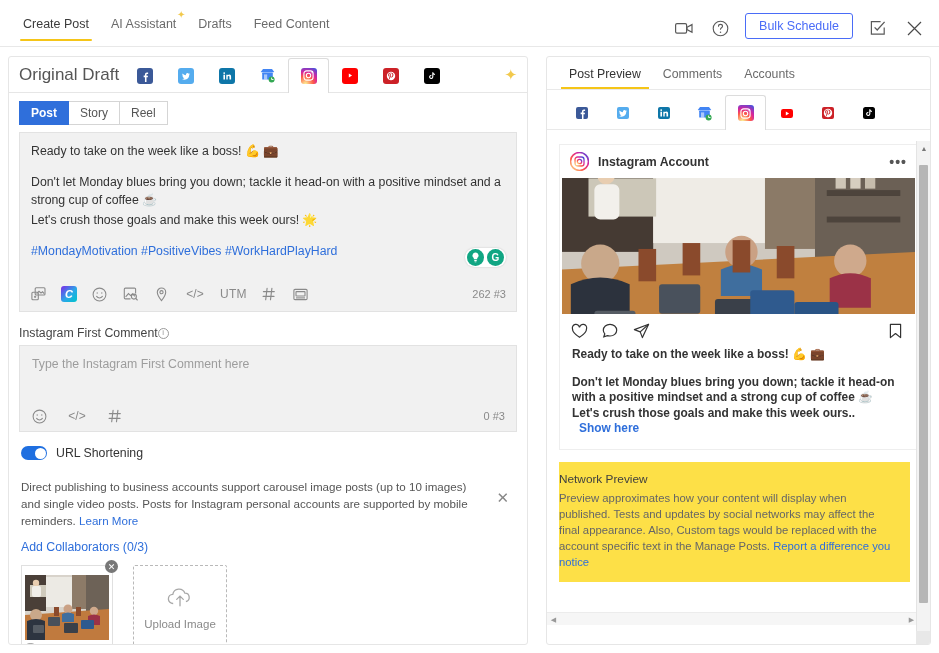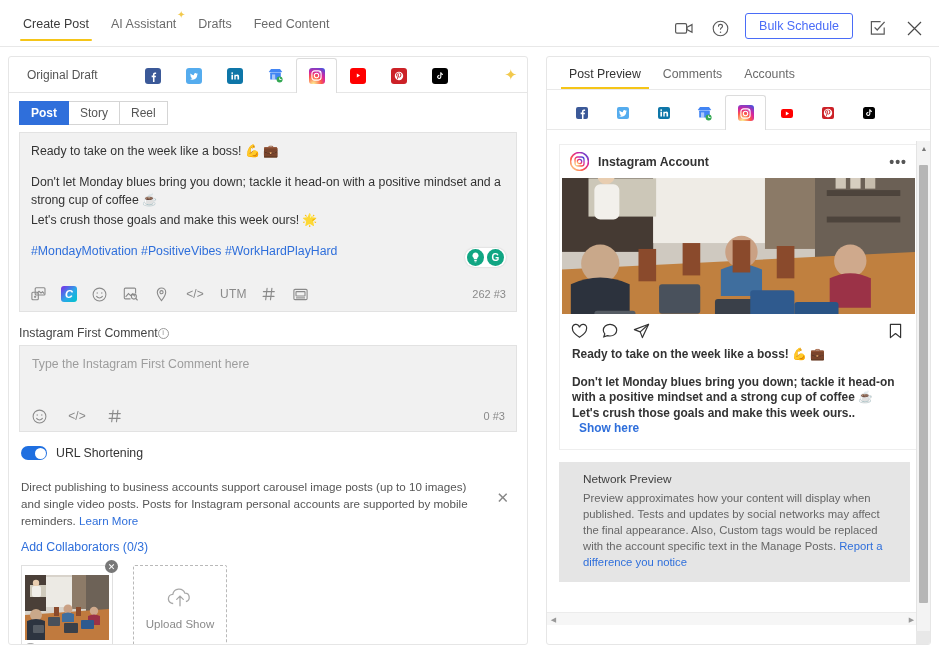--- a/index.html
+++ b/index.html
@@ -54,21 +54,21 @@
     position: absolute; left: 546px; top: 56px; width: 385px; height: 589px;
     background: #fff; border: 1px solid #e6e6e6; border-radius: 3px;
     overflow: hidden;
   }
 
   
   #draft-row {
     display: flex; align-items: center; height: 36px;
     border-bottom: 1px solid #e6e6e6; padding: 0 10px; position: relative;
   }
-  #draft-label { font-size: 12px; color: #555; width: 105px; margin-left: 8px; }
+  #draft-label { font-size: 17px; color: #555; width: 105px; }
   .net-tabs { display: flex; align-items: center; gap: 0; }
   .net-tab {
     width: 41px; height: 35px; display: flex; align-items: center; justify-content: center;
     cursor: pointer; border: 1px solid transparent; border-bottom: none;
     margin-bottom: -1px; border-radius: 3px 3px 0 0;
   }
   .net-tab.sel { border-color: #dcdcdc; background: #fff; }
   .net-ico {
     width: 16px; height: 16px; border-radius: 3px; display: flex;
     align-items: center; justify-content: center; color: #fff;
@@ -176,21 +176,21 @@
   #ig-name { font-size: 12.3px; color: #333; }
   #ig-dots { margin-left: auto; color: #555; font-size: 14px; letter-spacing: 1px; cursor: pointer; }
   #ig-photo { height: 136px; margin: 0 2px; overflow: hidden; position: relative; }
   #ig-actions { display: flex; align-items: center; gap: 14px; padding: 9px 11px 4px 11px; }
   .ig-act { width: 17px; height: 17px; cursor: pointer; color: #333; }
   #ig-save { margin-left: auto; }
   #ig-caption { padding: 3px 12px 12px 12px; font-size: 11.9px; color: #333; line-height: 15.5px; }
   #ig-caption p { margin: 0 0 12px 0; }
   #showmore { color: #2f6fdb; cursor: pointer; padding-left: 7px; }
   #net-notice {
-    margin: 12px 20px 0 12px; background: #e5e5e5; padding: 10px 12px 12px 24px;
+    margin: 12px 20px 0 12px; background: #fde047; padding: 10px 12px 12px 0;
   }
   #nn-title { font-size: 11.8px; color: #3f3f3f; margin-bottom: 4px; }
   #nn-body { font-size: 11.3px; color: #666; line-height: 16px; }
 
   
   #vscroll { position: absolute; right: 0; top: 84px; width: 14px; height: 521px; background: #f3f3f3; border-left: 1px solid #e4e4e4; }
   #vthumb { position: absolute; left: 2px; top: 24px; width: 9px; height: 438px; background: #b6b6b6; border-radius: 1px; }
   .sb-arrow { position: absolute; left: 0; width: 14px; height: 14px; display: flex; align-items: center; justify-content: center; font-size: 7px; color: #777; cursor: pointer; }
   #hscroll { position: absolute; left: 0; bottom: 0; height: 13px; width: 371px; background: #f6f6f6; border-top: 1px solid #ececec; }
   .hb-arrow { position: absolute; top: 0; width: 13px; height: 13px; display: flex; align-items: center; justify-content: center; font-size: 7px; color: #999; cursor: pointer; }
@@ -484,21 +484,21 @@
         <span id="thumb-pencil">✎</span>
       </div>
     </div>
     <div id="upload-box">
       <span>
         <svg width="30" height="22" viewBox="0 0 30 22" fill="none" stroke="#a8a8a8" stroke-width="1.3">
           <path d="M8.2 17.5a4.6 4.6 0 0 1-.4-9.2 6.3 6.3 0 0 1 12.1-1.1 4.2 4.2 0 0 1 1 8.3"></path>
           <path d="M15 19.8 V10.4 M11.7 13.4 L15 10.1 L18.3 13.4" stroke-linecap="round"></path>
         </svg>
       </span>
-      <span id="upload-label">Upload Show</span>
+      <span id="upload-label">Upload Image</span>
     </div>
   </div>
 </div>
 
 <div id="right-panel">
   <div id="pv-tabs">
     <div class="pv-tab active">Post Preview</div>
     <div class="pv-tab">Comments</div>
     <div class="pv-tab">Accounts</div>
   </div>

